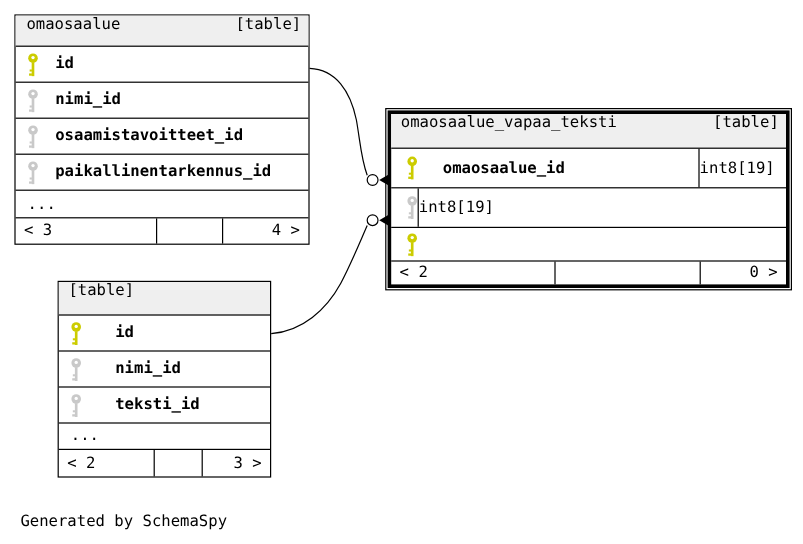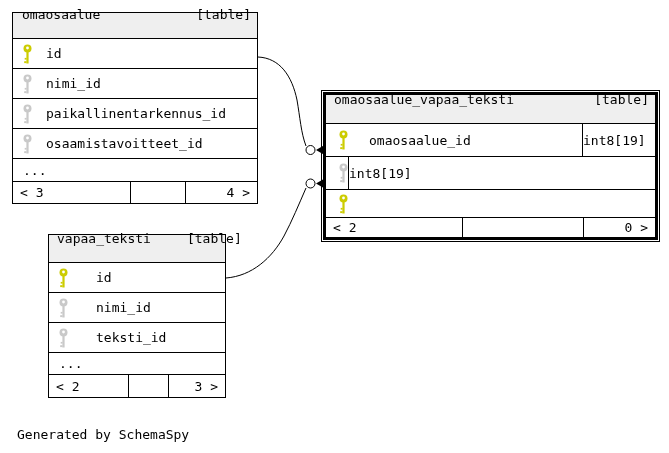--- a/index.html
+++ b/index.html
@@ -6,42 +6,42 @@
   body{
     width:669px;height:453px;position:relative;overflow:hidden;
     font-family:"DejaVu Sans Mono","Liberation Mono",monospace;
     font-size:13px;color:#000;
   }
   .tbl{position:absolute;background:#fff;border:1px solid #000;box-sizing:border-box;z-index:2;}
   .t1{left:12px;top:12px;width:246px;height:192px;}
   .t2{left:323px;top:92px;width:335px;height:148px;border-width:3px;outline:1px solid #000;outline-offset:1px;}
   .t3{left:48px;top:234px;width:178px;height:164px;}
 
-  .hdr{display:flex;justify-content:space-between;align-items:flex-end;
+  .hdr{display:flex;justify-content:space-between;align-items:flex-start;
        background:var(--header-bg,#efefef);border-bottom:1px solid #000;
-       padding:0 6px 16px 9px;box-sizing:border-box;gap:36px;}
+       padding:0 6px 0 9px;box-sizing:border-box;gap:36px;}
   .t1 .hdr{height:26px}
   .t2 .hdr{height:29px;padding-left:8px}
   .t3 .hdr{height:28px;padding-left:8px}
 
   .row{display:flex;align-items:center;border-bottom:1px solid #000;
        box-sizing:border-box;padding-left:10px;}
   .t1 .row{height:30px}
   .t2 .row{height:33px;padding-left:13px}
   .t2 .row.r3{height:28px}
   .t3 .row{height:30px}
   .row.ell{padding-left:10px}
   .t1 .row.ell{height:23px}
   .t3 .row.ell{height:22px}
 
   .key-icon{display:inline-flex;width:9px;flex:0 0 9px;}
   .key-primary{color:var(--primary-key,#cccc00);}
   .key-foreign{color:var(--foreign-key,#c9c9c9);}
 
-  .cname{white-space:nowrap;}
+  .cname{white-space:nowrap;font-weight:bold;}
   .t1 .cname{margin-left:14px}
   .t2 .cname{margin-left:21px;flex:1}
   .t3 .cname{margin-left:28px}
 
   .ctype{flex:0 0 73px;align-self:stretch;display:flex;align-items:center;
          border-left:1px solid #000;padding-left:0;box-sizing:border-box;}
 
   .pager{display:flex;align-items:stretch;box-sizing:border-box;}
   .t1 .pager{height:21px}
   .t2 .pager{height:19px}
@@ -94,33 +94,33 @@
   <div class="row">
     <span class="key-icon key-foreign">
       <svg width="9" height="20" viewBox="0 0 9 20">
           <circle cx="4.5" cy="4.5" r="4" fill="currentColor"></circle>
           <circle cx="4.5" cy="4" r="1.4" fill="#fff"></circle>
           <rect x="3.4" y="8" width="2.2" height="11.5" fill="currentColor"></rect>
           <rect x="1.2" y="17.2" width="2.4" height="1.9" fill="currentColor"></rect>
           <rect x="1.7" y="13.9" width="1.9" height="1.7" fill="currentColor"></rect>
         </svg>
     </span>
+    <span class="cname">osaamistavoitteet_id</span>
+  </div>
+  <div class="row">
+    <span class="key-icon key-foreign">
+      <svg width="9" height="20" viewBox="0 0 9 20">
+          <circle cx="4.5" cy="4.5" r="4" fill="currentColor"></circle>
+          <circle cx="4.5" cy="4" r="1.4" fill="#fff"></circle>
+          <rect x="3.4" y="8" width="2.2" height="11.5" fill="currentColor"></rect>
+          <rect x="1.2" y="17.2" width="2.4" height="1.9" fill="currentColor"></rect>
+          <rect x="1.7" y="13.9" width="1.9" height="1.7" fill="currentColor"></rect>
+        </svg>
+    </span>
     <span class="cname">paikallinentarkennus_id</span>
-  </div>
-  <div class="row">
-    <span class="key-icon key-foreign">
-      <svg width="9" height="20" viewBox="0 0 9 20">
-          <circle cx="4.5" cy="4.5" r="4" fill="currentColor"></circle>
-          <circle cx="4.5" cy="4" r="1.4" fill="#fff"></circle>
-          <rect x="3.4" y="8" width="2.2" height="11.5" fill="currentColor"></rect>
-          <rect x="1.2" y="17.2" width="2.4" height="1.9" fill="currentColor"></rect>
-          <rect x="1.7" y="13.9" width="1.9" height="1.7" fill="currentColor"></rect>
-        </svg>
-    </span>
-    <span class="cname">osaamistavoitteet_id</span>
   </div>
   <div class="row ell">
     <span>...</span>
   </div>
   <div class="pager">
     <span class="pcell lft">&lt; 3</span>
     <span class="pcell mid"></span>
     <span class="pcell rgt">4 &gt;</span>
   </div>
 </div>
@@ -168,21 +168,20 @@
   </div>
   <div class="pager">
     <span class="pcell lft">&lt; 2</span>
     <span class="pcell mid"></span>
     <span class="pcell rgt">0 &gt;</span>
   </div>
 </div>
 
 <div class="tbl t3">
   <div class="hdr">
-    <span>vapaa_teksti</span>
     <span>[table]</span>
   </div>
   <div class="row">
     <span class="key-icon key-primary">
       <svg width="9" height="20" viewBox="0 0 9 20">
           <circle cx="4.5" cy="4.5" r="4" fill="currentColor"></circle>
           <circle cx="4.5" cy="4" r="1.4" fill="#fff"></circle>
           <rect x="3.4" y="8" width="2.2" height="11.5" fill="currentColor"></rect>
           <rect x="1.2" y="17.2" width="2.4" height="1.9" fill="currentColor"></rect>
           <rect x="1.7" y="13.9" width="1.9" height="1.7" fill="currentColor"></rect>

